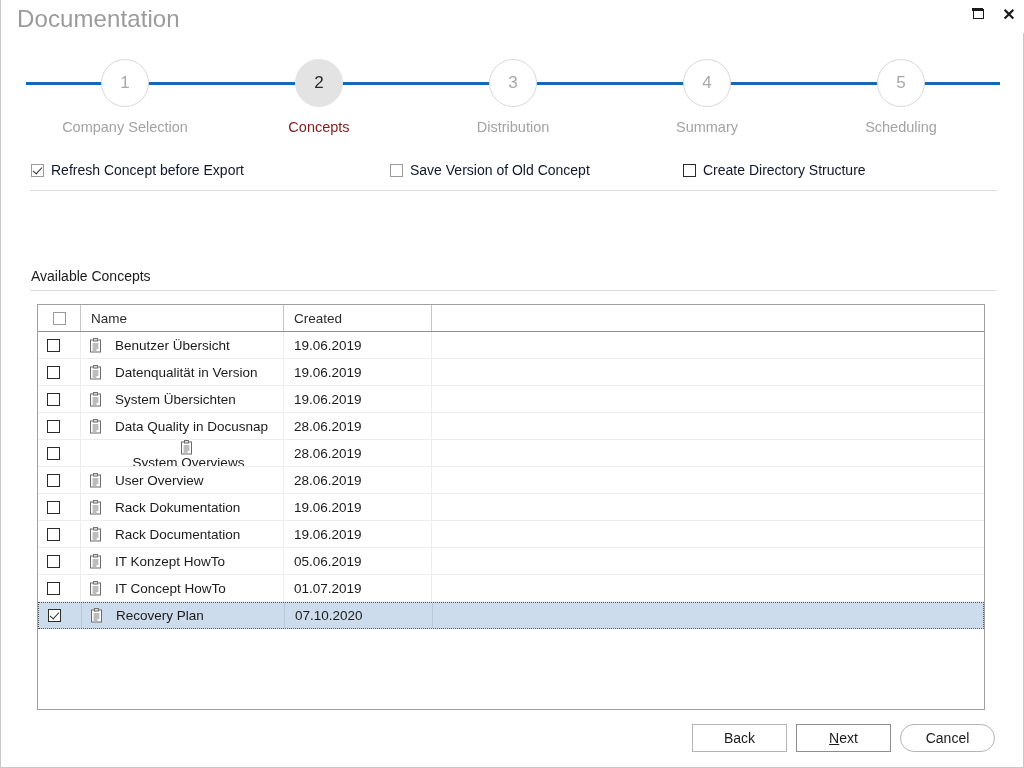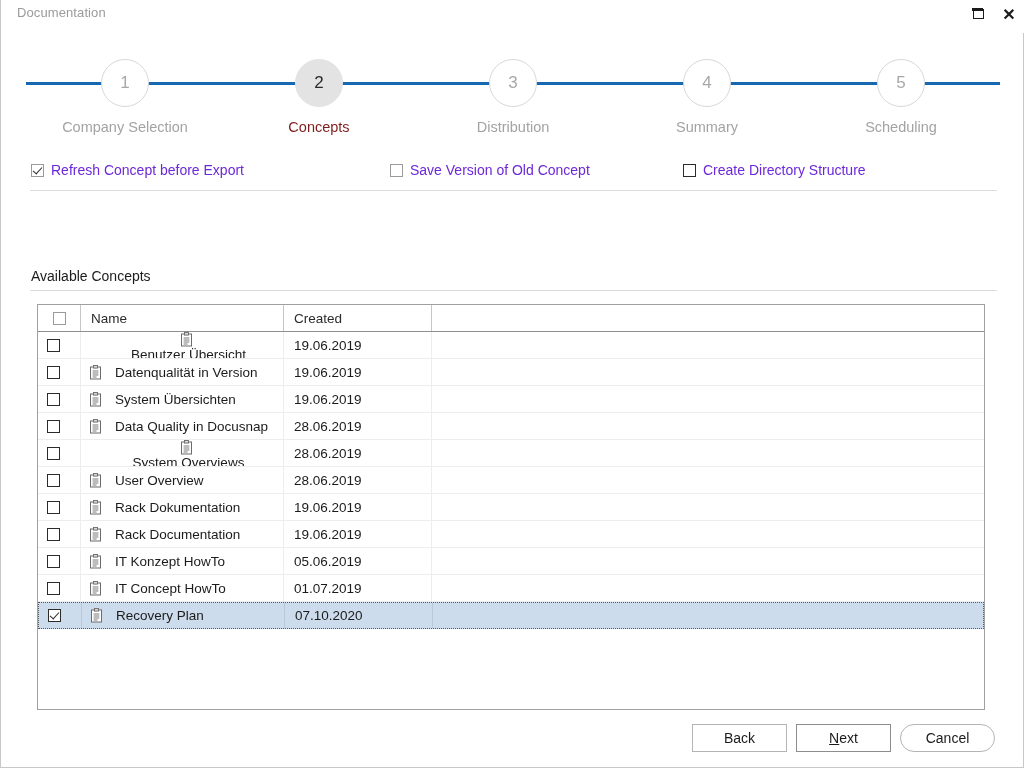--- a/index.html
+++ b/index.html
@@ -28,21 +28,21 @@
     position: absolute;
     left: 0; top: 0;
     width: 1024px;
     height: 33px;
     background: #ffffff;
   }
   #title-text {
     position: absolute;
     left: 16px;
     top: 5px;
-    font-size: 13px;
+    font-size: 24px;
     color: #9b9b9b;
     letter-spacing: 0.1px;
     white-space: nowrap;
   }
   .win-btn {
     position: absolute;
     top: 3px;
     width: 26px;
     height: 24px;
     cursor: default;
@@ -159,21 +159,21 @@
     top: 0px;
     width: 4px;
     height: 8px;
     border: solid #2b2b2b;
     border-width: 0 1.6px 1.6px 0;
     transform: rotate(42deg);
   }
   .opt-label {
     margin-left: 7px;
     font-size: 14px;
-    color: #6d28d9;
+    color: #0f172a;
   }
   #sep-1 {
     position: absolute;
     left: 29px;
     top: 190px;
     width: 967px;
     height: 1px;
     background: #dcdcdc;
   }
 
@@ -380,21 +380,21 @@
       </div>
       <div class="hcell col-name">Name</div>
       <div class="hcell col-date">Created</div>
       <div class="hcell col-rest last"></div>
     </div>
     <div id="grid-body">
         <div class="grow">
           <div class="gcell cell-check">
             <span class="cb strong"></span>
           </div>
-          <div class="gcell col-name" style="display: flex; align-items: center; padding-left: 0px; flex-direction: column;">
+          <div class="gcell col-name" style="display: flex; align-items: center; padding-left: 0px;">
             <span class="clip-icon"><svg width="13" height="15" viewBox="0 0 13 15">
                 <rect x="1.5" y="2" width="10" height="12" fill="#ffffff" stroke="#6b6b6b" stroke-width="1"></rect>
                 <rect x="4.5" y="0.5" width="4" height="2.6" fill="#d8d8d8" stroke="#6b6b6b" stroke-width="0.9"></rect>
                 <line x1="3.6" y1="6" x2="9.4" y2="6" stroke="#6b6b6b" stroke-width="0.9"></line>
                 <line x1="3.6" y1="8" x2="9.4" y2="8" stroke="#6b6b6b" stroke-width="0.9"></line>
                 <line x1="3.6" y1="10" x2="9.4" y2="10" stroke="#6b6b6b" stroke-width="0.9"></line>
                 <line x1="3.6" y1="12" x2="7.6" y2="12" stroke="#6b6b6b" stroke-width="0.9"></line>
               </svg></span>
             <span style="margin-left:13px;">Benutzer Übersicht</span>
           </div>

